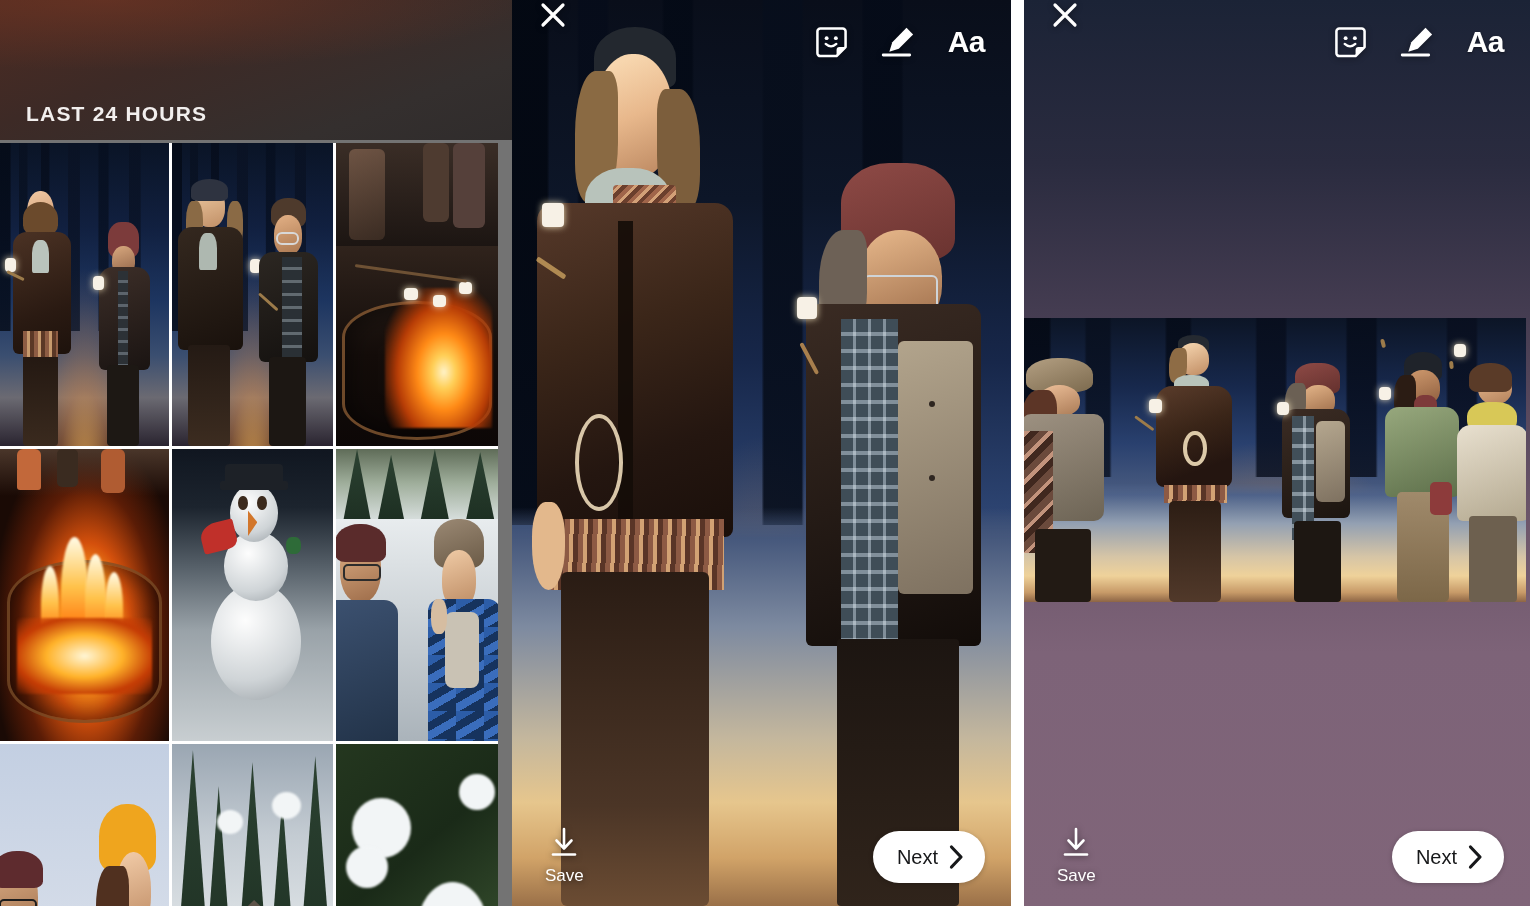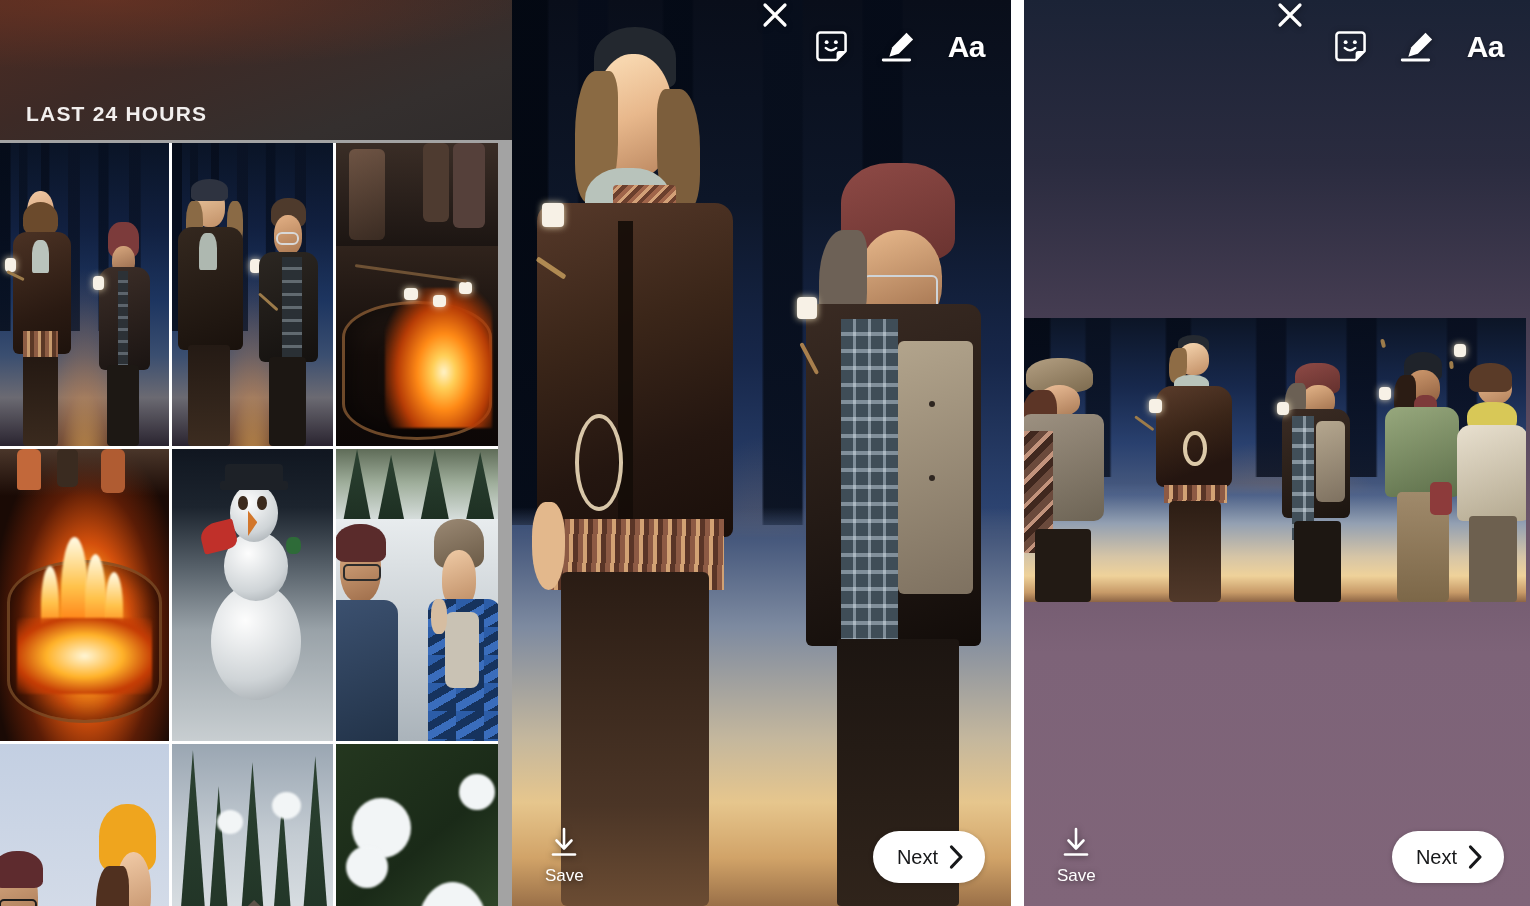--- a/index.html
+++ b/index.html
@@ -6,21 +6,21 @@
   html,body {
     width:1530px; height:906px;
     background:#ffffff;
     font-family:"Liberation Sans", sans-serif;
     overflow:hidden;
   }
   .screen { position:relative; width:1530px; height:906px; background:#fff; }
 
   
   .panel { position:absolute; top:0; height:906px; overflow:hidden; }
-  #panel-gallery { left:0;    width:590px; background:#a3a3a3; }
+  #panel-gallery { left:0;    width:590px; background:#737373; }
   #panel-editor  { left:512px; width:499px; background:#0b0f18; }
   #panel-canvas  { left:1024px; width:506px; background:#7d6378; }
 
   
   .gallery-header {
     position:absolute; left:0; top:0; width:100%; height:140px;
     background:linear-gradient(160deg,#4d2b22 0%,#3d2a26 35%,#342f2e 70%,#2e2b2b 100%);
     display:flex; align-items:flex-end; padding:0 0 14px 26px;
   }
   .gallery-header::after{
@@ -85,21 +85,21 @@
     background:linear-gradient(180deg,#8d9aa8 0%,#b6c0cb 18%,#d7dde2 46%,#e9edef 74%,#cfd6da 100%);
   }
   .conifer{ position:absolute; background:linear-gradient(180deg,#2c4232,#1d2f22); clip-path:polygon(50% 0,100% 100%,0 100%);}
   .snowcap{ position:absolute; background:#f2f5f6; border-radius:50%; filter:blur(1px);}
   .sky-blue{ background:linear-gradient(180deg,#c3cfe2 0%,#d3dbe8 55%,#b5c0d1 100%); }
   .green-bush{ background:linear-gradient(140deg,#24371f 0%,#1a2a18 40%,#31482a 72%,#16220f 100%); }
 
   
   .toolbar {
     position:absolute; left:0; right:0; top:0; height:84px;
-    display:flex; align-items:center; z-index:20;flex-direction:column;
+    display:flex; z-index:20;
   }
   .toolbar .left  { margin-left:26px; }
   .toolbar .right { margin-left:auto; display:flex; align-items:center; gap:32px; margin-right:26px;}
   .ticon { display:flex; align-items:center; justify-content:center; cursor:pointer;
            filter:drop-shadow(0 1px 3px rgba(0,0,0,.45)); }
   .aa-icon { color:#fff; font-size:30px; font-weight:bold; letter-spacing:-.5px;
              text-shadow:0 1px 3px rgba(0,0,0,.45); line-height:1; }
 
   .bottombar { position:absolute; left:0; right:0; bottom:0; height:116px; z-index:20; }
   .save-btn {

